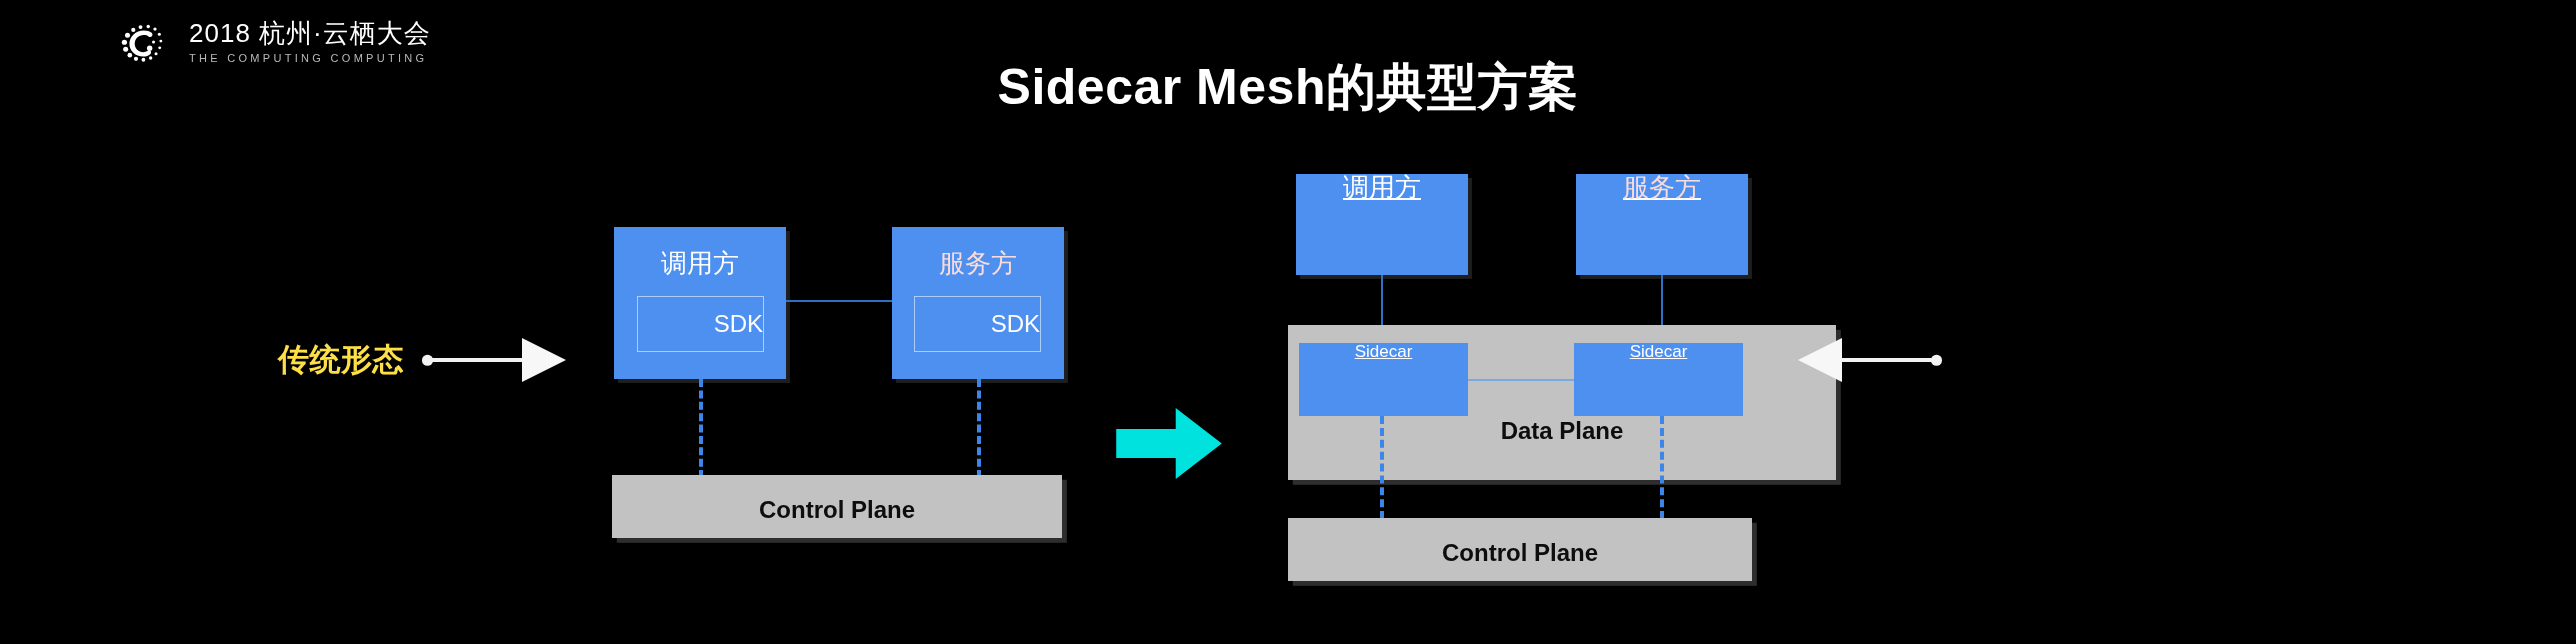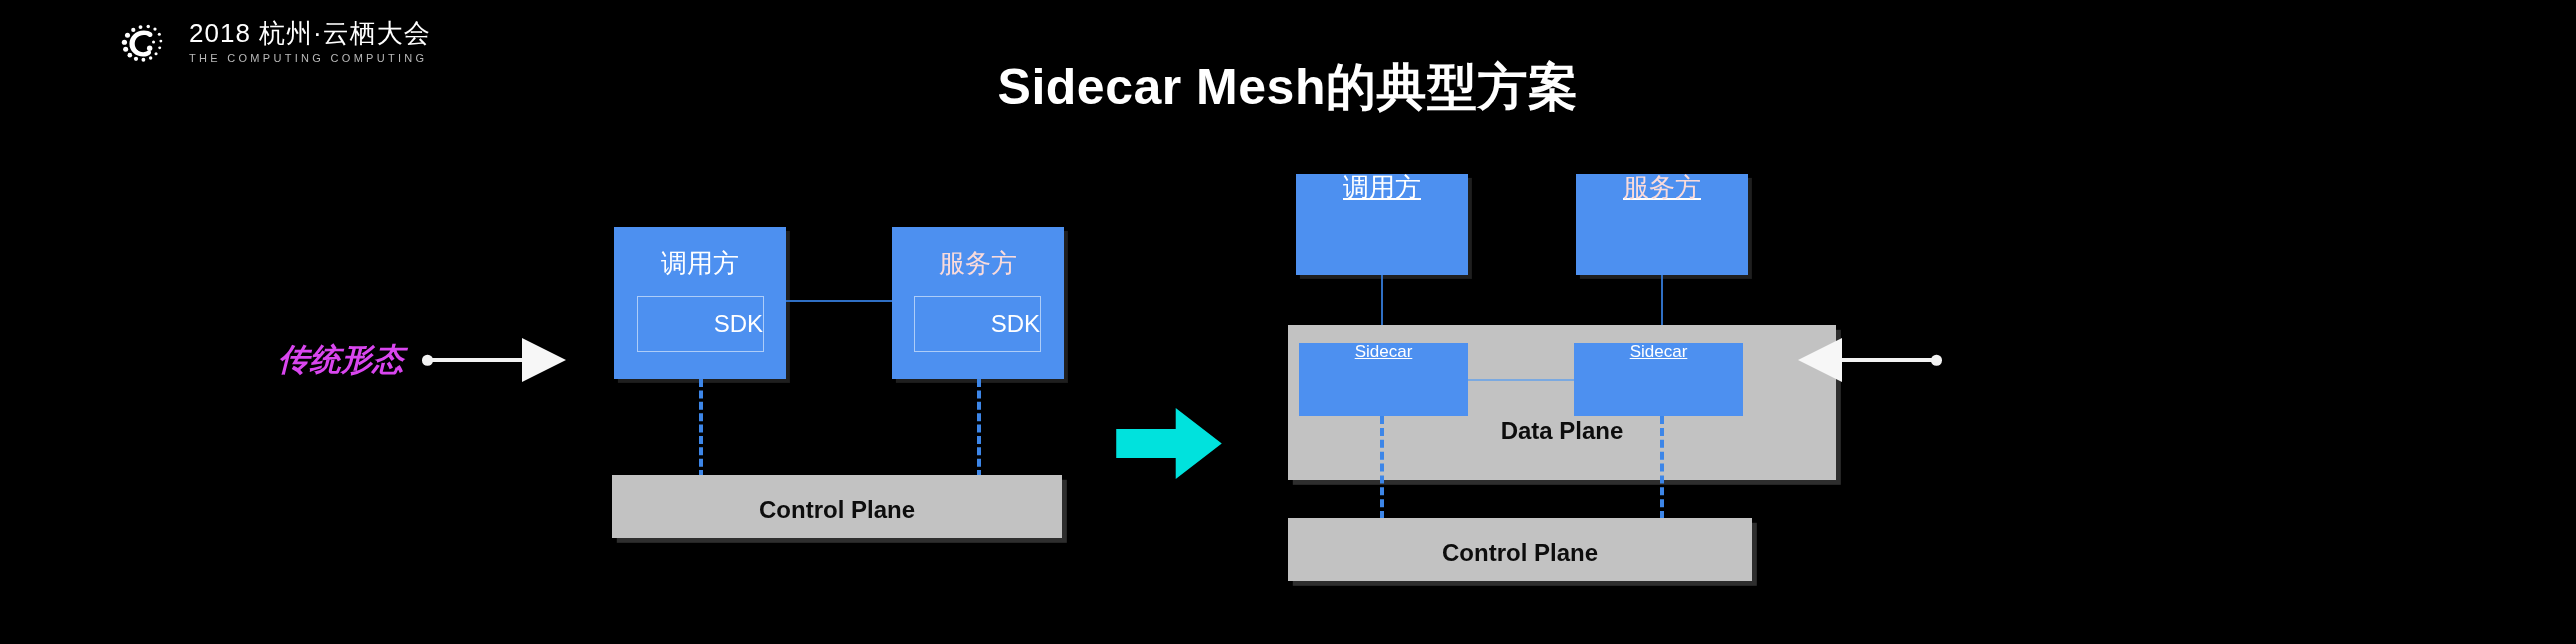--- a/index.html
+++ b/index.html
@@ -54,21 +54,21 @@
   }
 
   .solid-link { position:absolute; background:#2f6fc4; }
   .dashed-v {
     position:absolute; width:0; border-left:4.8px dashed #3d86e8;
   }
 
   
   .callout { position:absolute; display:flex; align-items:center; }
   .callout-text {
-    font-style:italic; font-weight:700; color:#d946ef;
+    font-weight:700; color:#fde047;
     font-size:31px; white-space:nowrap; letter-spacing:0.5px;text-align:right;
   }
   .callout-line { height:3.9px; background:#f2f2f2; position:relative; }
   .callout-dot {
     width:10.6px; height:10.6px; border-radius:50%; background:#f2f2f2;
     position:absolute; top:50%; transform:translateY(-50%);
   }
   .arrow-r {
     width:0; height:0; border-top:22px solid transparent;
     border-bottom:22px solid transparent; border-left:44px solid #f7f7f7;

